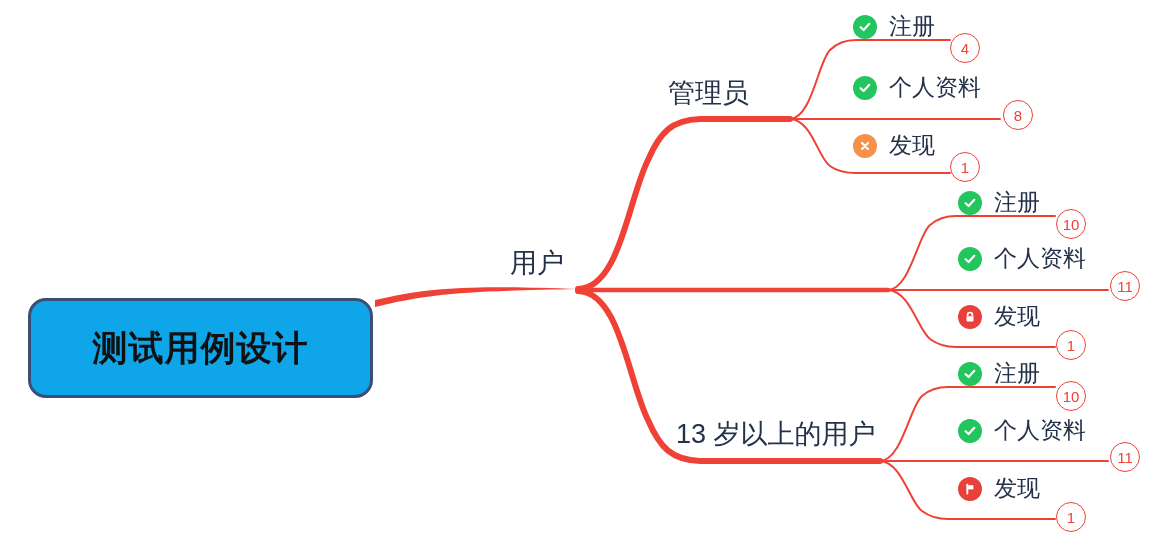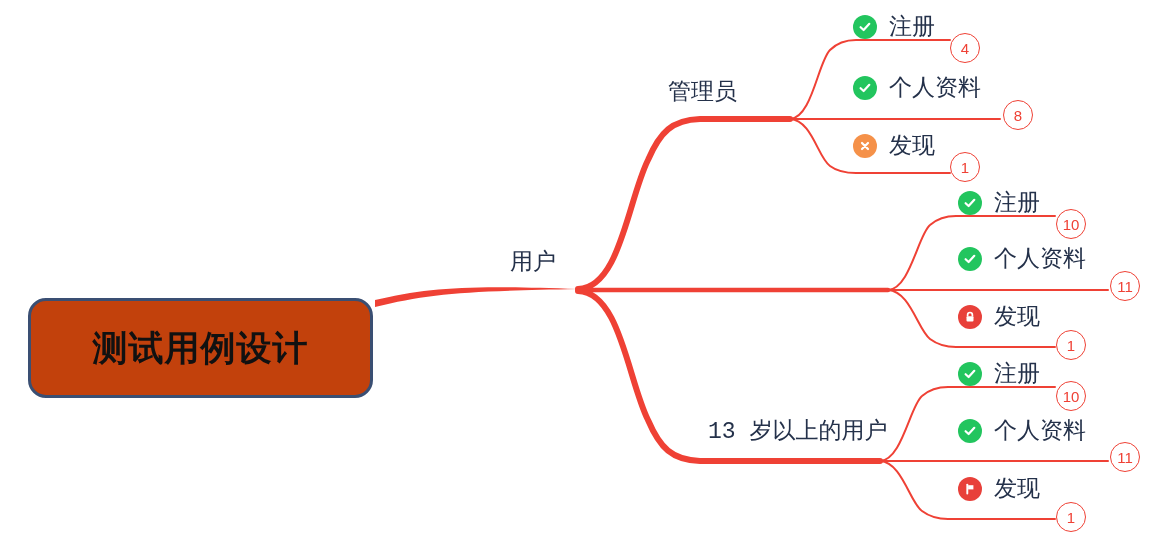--- a/index.html
+++ b/index.html
@@ -30,35 +30,35 @@
     white-space: nowrap;
   }
   
   #root-node {
     left: 28px;
     top: 298px;
     width: 345px;
     height: 100px;
     border: 3px solid #3a4f73;
     border-radius: 18px;
-    background: #c2410c;
+    background: #0ea5e9;
     box-sizing: border-box;
     display: flex;
     align-items: center;
     justify-content: center;
   }
   #root-label {
     font-size: 35px;
     font-weight: bold;
     color: #111111;
     letter-spacing: 1px;
   }
   
   .branch-label {
-    font-size: 23px;
+    font-size: 27px;
     color: #24314a;
     line-height: 1;
   }
   
   .leaf {
     display: flex;
     align-items: flex-start;
     gap: 12px;
     height: 30px;
   }
@@ -129,21 +129,21 @@
 
   <div class="node branch-label" style="left:482px; top:250px;margin-left:28px;">
     <span>用户</span>
   </div>
 
   <div class="node branch-label" style="left:668px; top:80px;">
     <span>管理员</span>
   </div>
 
 
-  <div class="node branch-label" style="left:708px; top:421px;font-family:Liberation Mono, monospace;">
+  <div class="node branch-label" style="left:676px; top:421px;">
     <span>13 岁以上的用户</span>
   </div>
 
   <div class="node leaf" style="left:853px; top:15px;">
     <span class="leaf-icon" style="background:#22c55e;">
       <svg width="14" height="14" viewBox="0 0 14 14">
           <path d="M2.6 7.2 L5.6 10 L11.3 3.8" fill="none" stroke="#ffffff" stroke-width="2.2" stroke-linecap="round" stroke-linejoin="round"></path>
         </svg>
     </span>
     <span class="leaf-label">注册</span>

